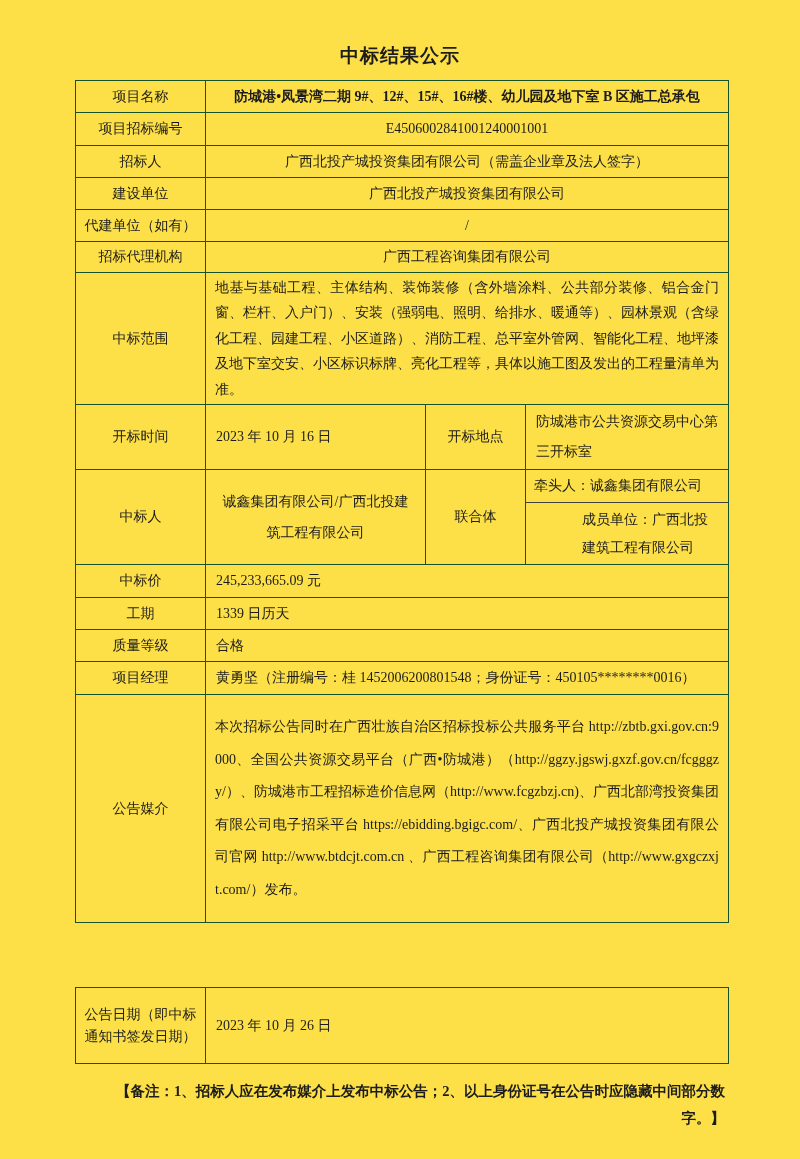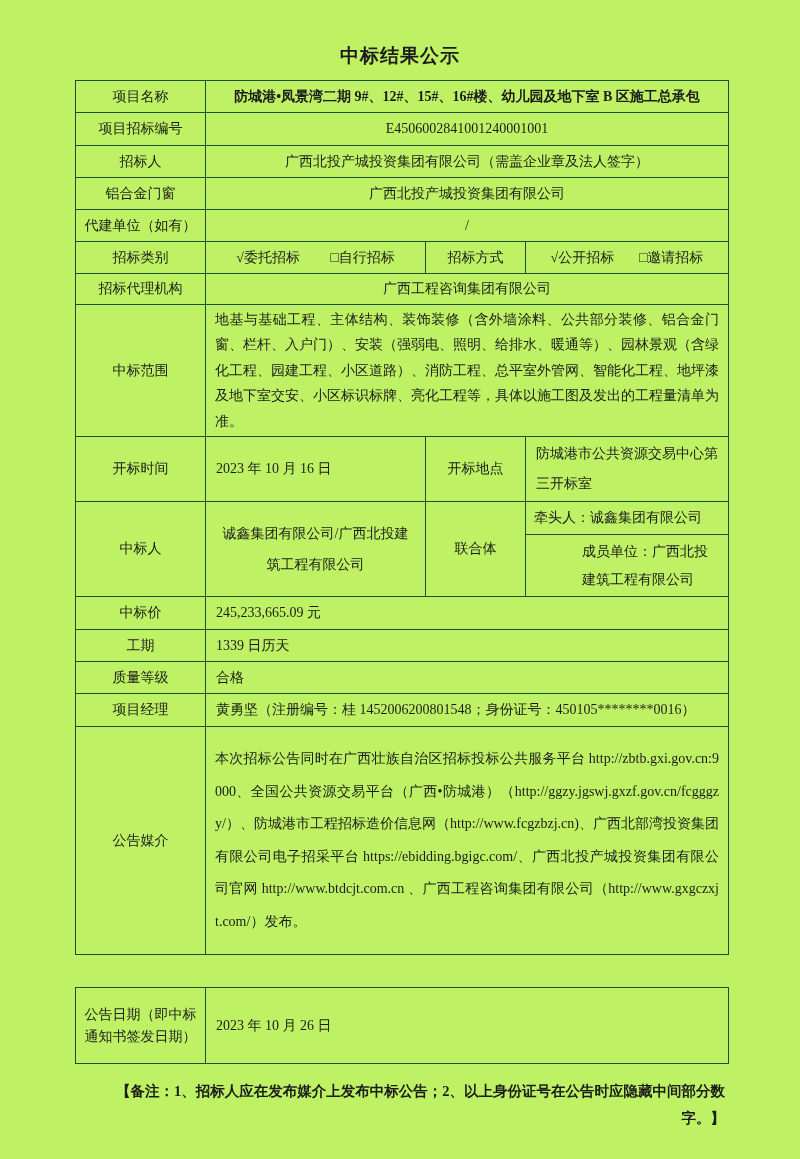--- a/index.html
+++ b/index.html
@@ -2,21 +2,21 @@
 <html><head>
 <meta charset="utf-8">
 <style>
   * { margin:0; padding:0; box-sizing:border-box; }
   html,body { background:#ffffff; }
   body {
     width:800px; height:1159px;
     font-family:"Liberation Serif","DejaVu Serif",serif;
     color:#1c1c1c;
   }
-  .page { position:relative; width:800px; height:1159px; background:#bef264; overflow:hidden; }
+  .page { position:relative; width:800px; height:1159px; background:#fde047; overflow:hidden; }
 
   .doc-title {
     position:absolute; top:43px; left:0; width:100%;
     text-align:center; font-size:19px; font-weight:700; letter-spacing:1px;
   }
 
   table.sheet { border-collapse:collapse; table-layout:fixed; }
   .main-table { position:absolute; left:75px; top:80px; width:653px; }
   .date-table { position:absolute; left:75px; top:987px; width:653px;border-radius:21px; }
 
@@ -76,42 +76,26 @@
       </tr>
       <tr style="height:33px">
         <td class="lab">项目招标编号</td>
         <td class="val" colspan="3">E4506002841001240001001</td>
       </tr>
       <tr style="height:32px">
         <td class="lab">招标人</td>
         <td class="val" colspan="3">广西北投产城投资集团有限公司（需盖企业章及法人签字）</td>
       </tr>
       <tr style="height:32px">
-        <td class="lab">铝合金门窗</td>
+        <td class="lab">建设单位</td>
         <td class="val" colspan="3">广西北投产城投资集团有限公司</td>
       </tr>
       <tr style="height:32px">
         <td class="lab">代建单位（如有）</td>
         <td class="val" colspan="3">/</td>
-      </tr>
-      <tr style="height:32px">
-        <td class="lab">招标类别</td>
-        <td>
-          <div class="opts">
-            <span>√委托招标</span>
-            <span>□自行招标</span>
-          </div>
-        </td>
-        <td class="lab">招标方式</td>
-        <td>
-          <div class="opts">
-            <span>√公开招标</span>
-            <span>□邀请招标</span>
-          </div>
-        </td>
       </tr>
       <tr style="height:31px">
         <td class="lab">招标代理机构</td>
         <td class="val" colspan="3">广西工程咨询集团有限公司</td>
       </tr>
       <tr style="height:127px">
         <td class="lab">中标范围</td>
         <td class="valj" colspan="3">
           <span class="scope-text">地基与基础工程、主体结构、装饰装修（含外墙涂料、公共部分装修、铝合金门窗、栏杆、入户门）、安装（强弱电、照明、给排水、暖通等）、园林景观（含绿化工程、园建工程、小区道路）、消防工程、总平室外管网、智能化工程、地坪漆及地下室交安、小区标识标牌、亮化工程等，具体以施工图及发出的工程量清单为准。</span>
         </td>

